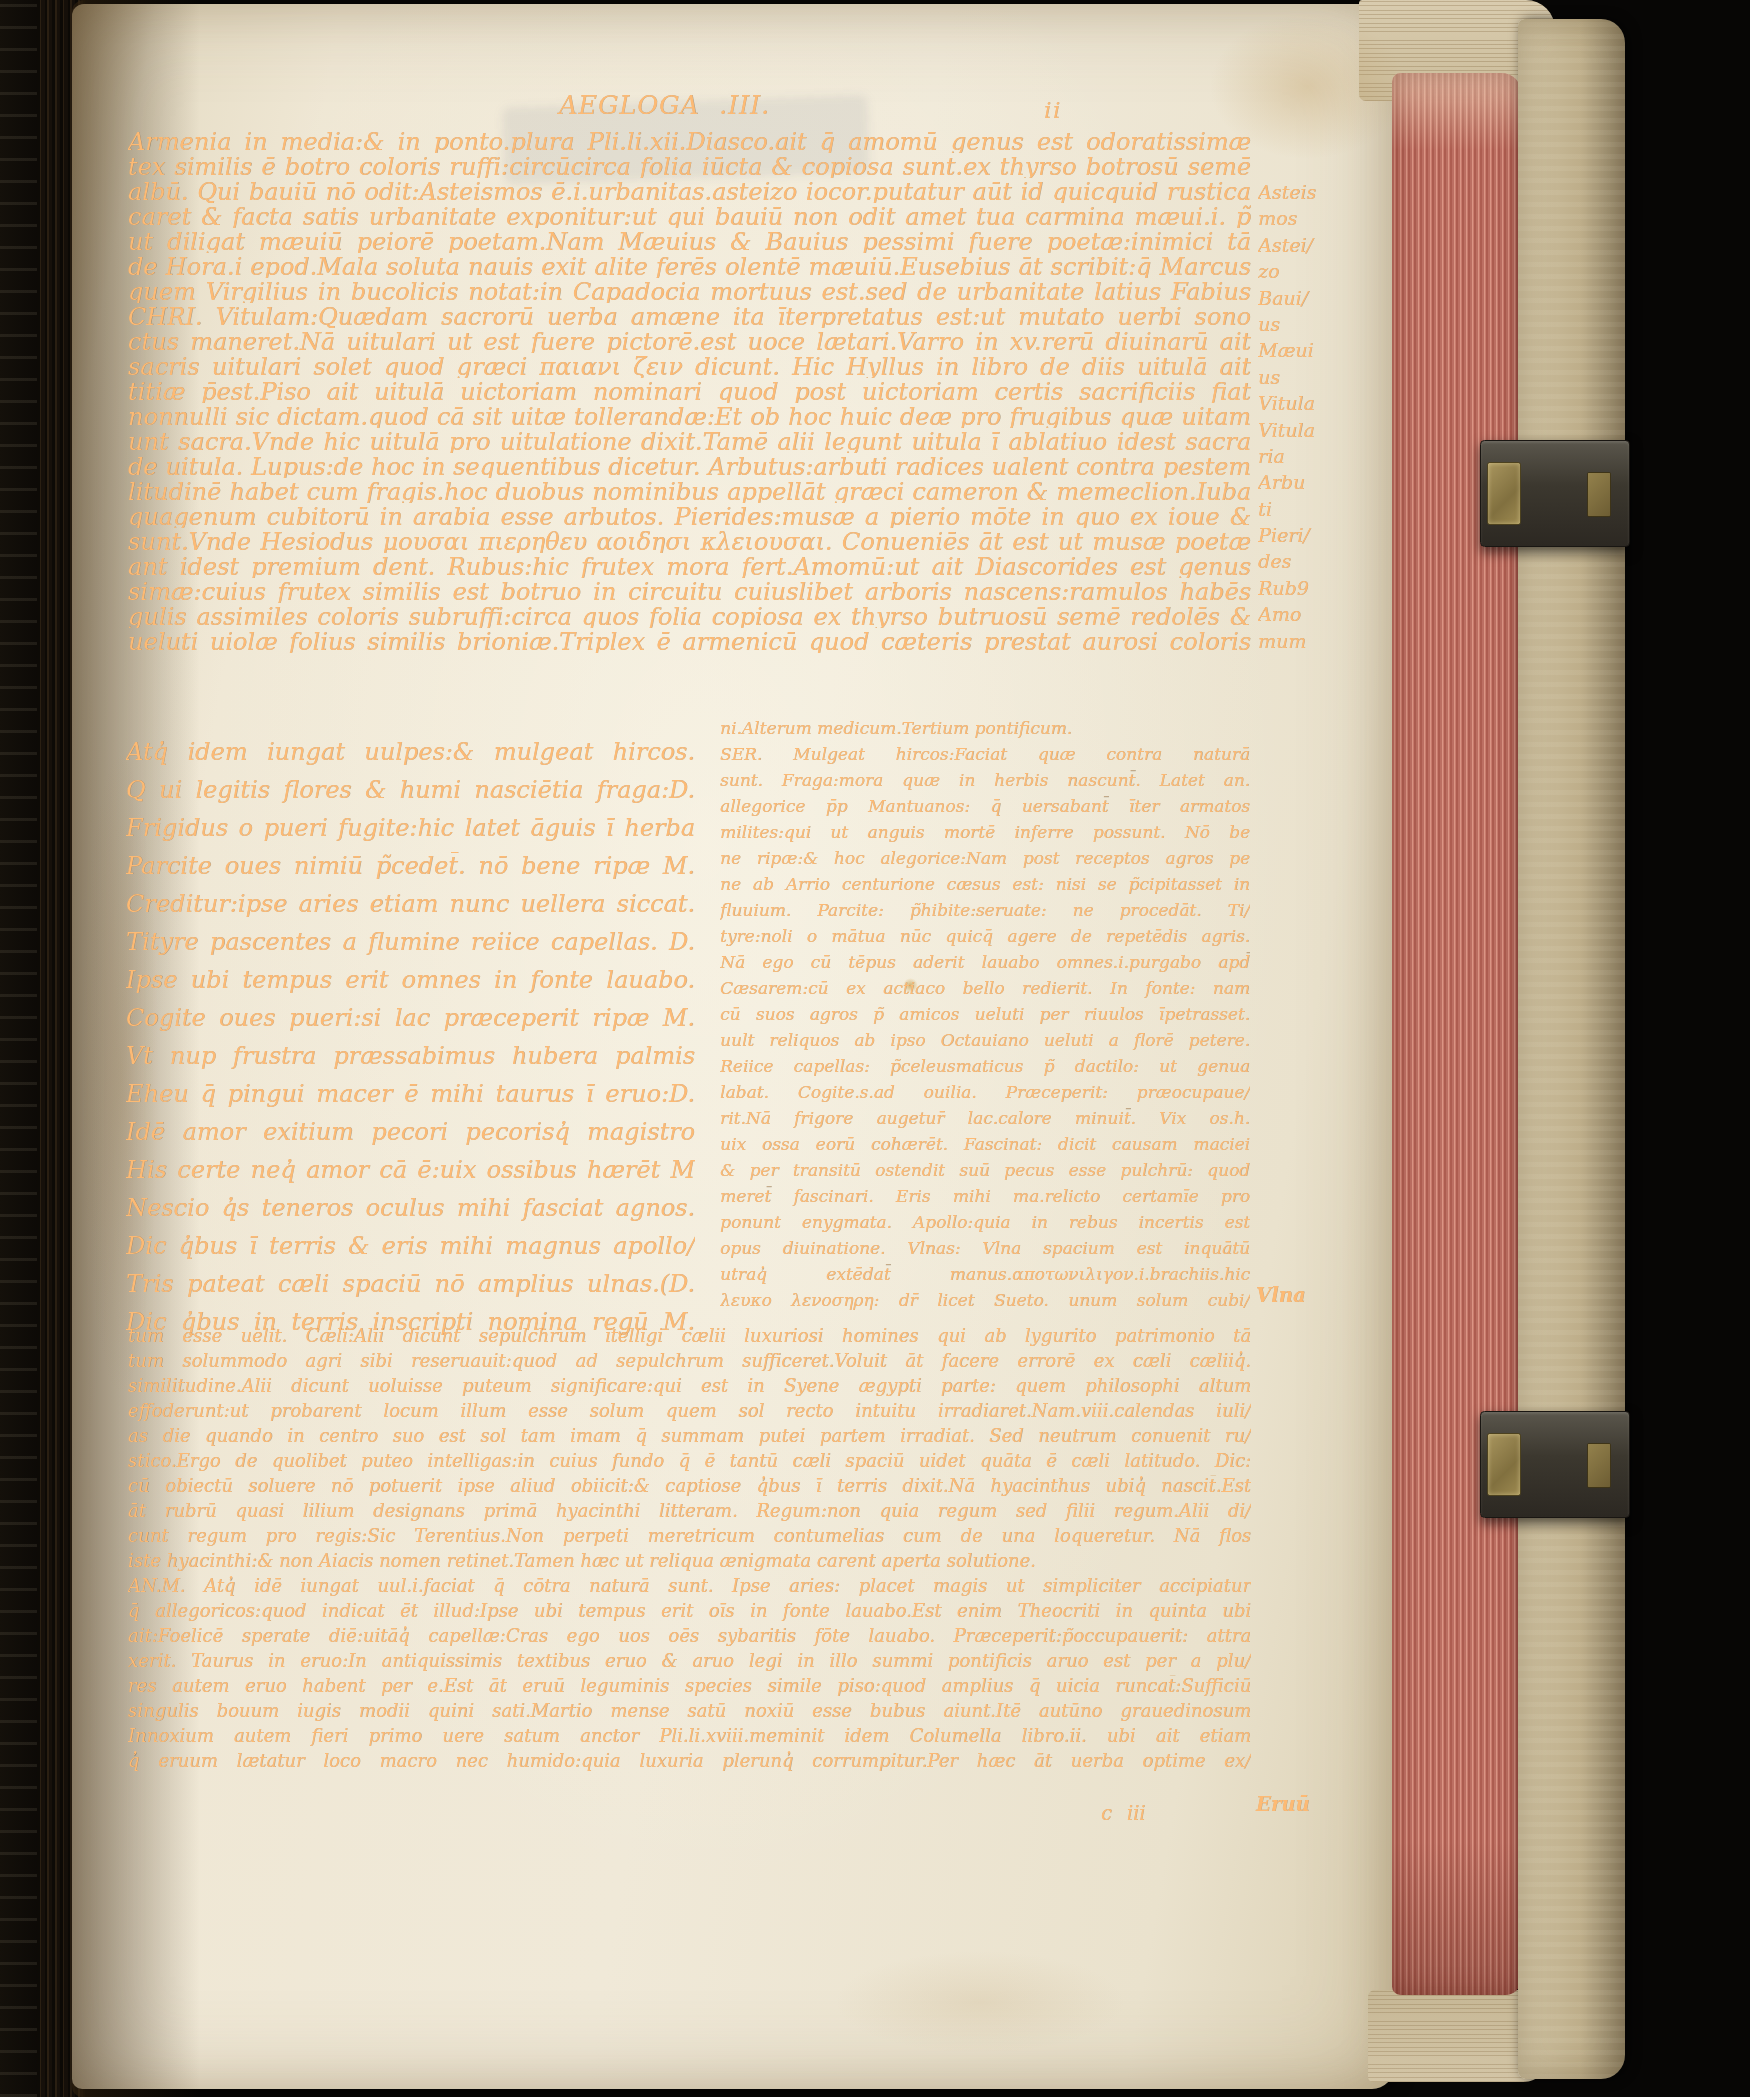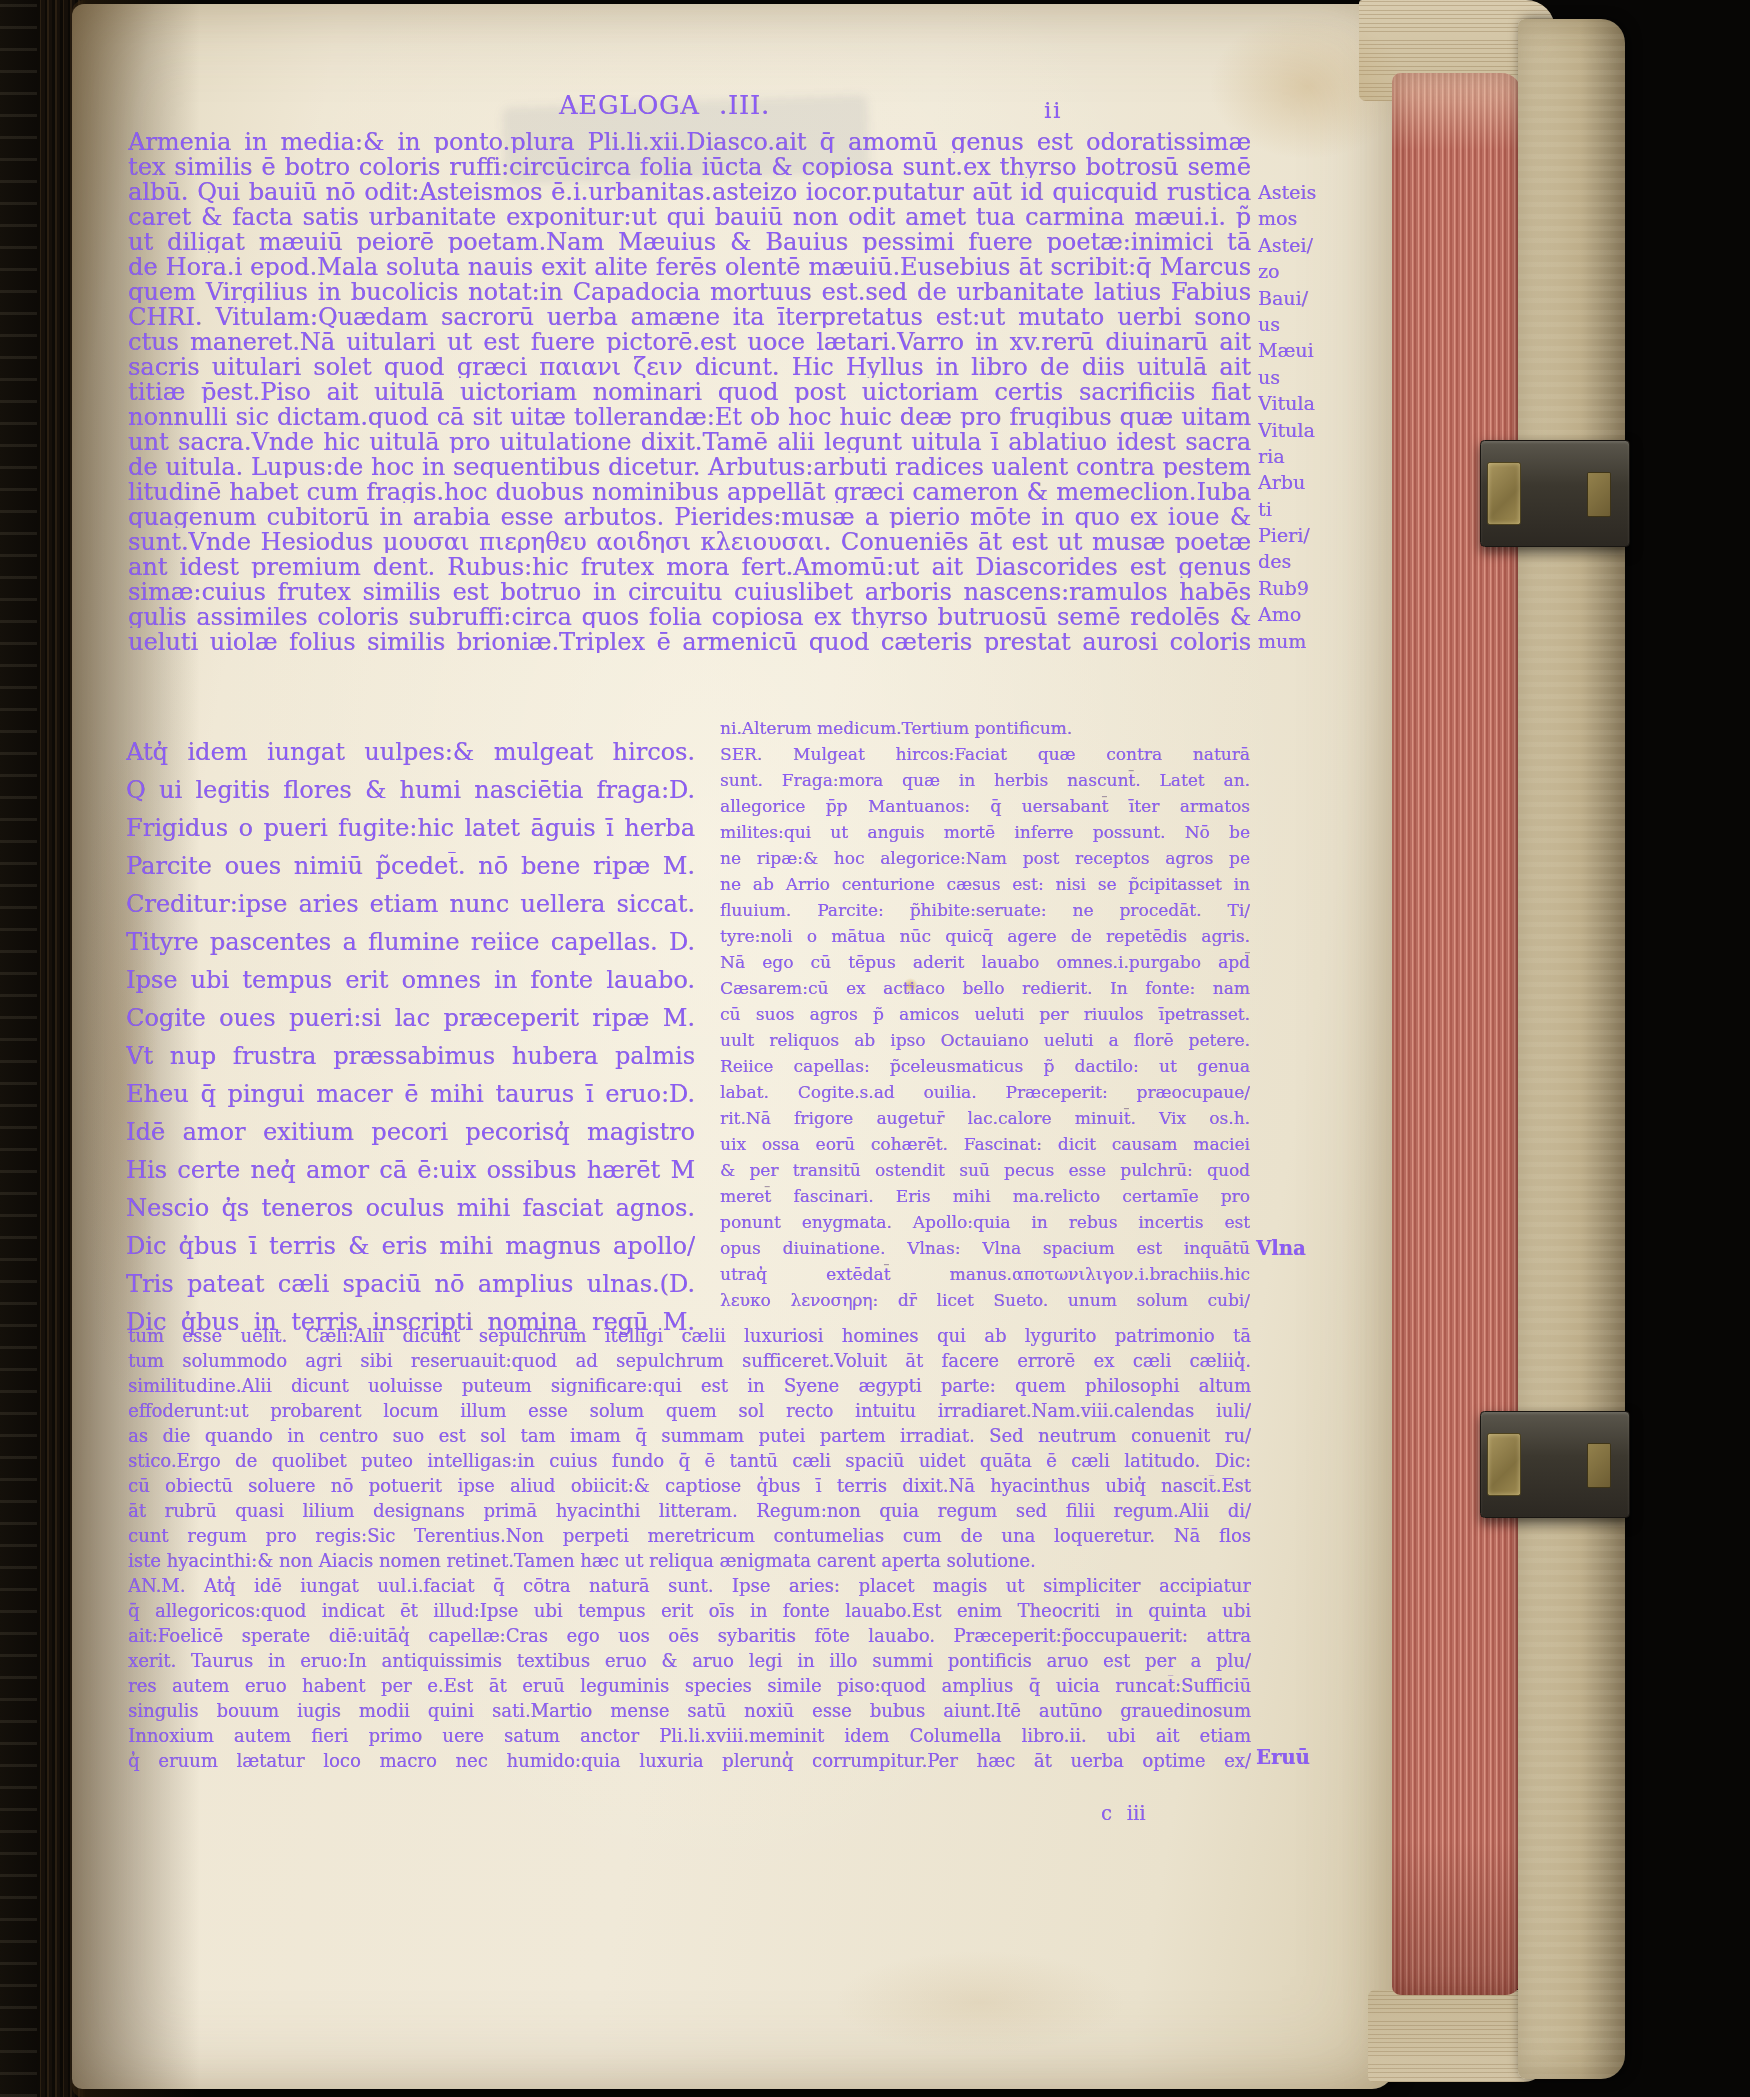--- a/index.html
+++ b/index.html
@@ -81,41 +81,41 @@
     border:0.9px solid #3e3418;
   }
   .stain{position:absolute;border-radius:50%;pointer-events:none;}
   .stain.tr{left:1210px;top:13.6px;width:196px;height:145px;background:radial-gradient(closest-side,rgba(193,160,104,.38),rgba(193,160,104,0));}
   .stain.stamp{left:503px;top:101px;width:366px;height:78px;border-radius:8.5px;background:rgba(92,102,122,.10);filter:blur(4.3px);transform:rotate(-2deg);}
   .stain.mid{left:82px;top:750px;width:77px;height:647px;background:radial-gradient(closest-side,rgba(150,118,74,.20),rgba(150,118,74,0));}
   .stain.bot{left:835px;top:1951px;width:290px;height:102px;background:radial-gradient(closest-side,rgba(182,150,98,.16),rgba(182,150,98,0));}
   .stain.spot{left:903px;top:978px;width:15.3px;height:15.3px;background:radial-gradient(closest-side,rgba(202,160,74,.75),rgba(202,160,74,0));}
 
   
-  .ink{color:#8b5cf6;text-shadow:0.3px 0.3px 0 rgba(46,34,16,.35);}
+  .ink{color:#fdba74;text-shadow:0.3px 0.3px 0 rgba(46,34,16,.35);font-style:italic;}
   .running-title{
     position:absolute;left:528px;top:90px;width:273px;text-align:center;
     font-size:25.6px;letter-spacing:0.9px;word-spacing:10.2px;
   }
   .folio{position:absolute;left:1044px;top:97px;font-size:23px;letter-spacing:1.7px;text-align:right;}
   .tline{
     text-align:justify;text-align-last:justify;overflow:hidden;white-space:normal;
   }
   .tline.no-just{text-align-last:left;}
   .block-top{position:absolute;left:128px;top:128px;width:1123px;font-size:24px;}
   .block-top .tline{height:25px;}
   .poem-col{position:absolute;left:126px;top:738px;width:569px;font-size:24px;}
   .poem-col .tline{height:38px;}
   .comm-col{position:absolute;left:720px;top:718px;width:530px;font-size:17px;}
   .comm-col .tline{height:26px;}
   .block-bottom{position:absolute;left:128px;top:1325px;width:1123px;font-size:18px;}
   .block-bottom .tline{height:25px;}
   .margin-notes{position:absolute;left:1258px;top:181px;width:94px;font-size:19px;}
   .margin-notes .tline{height:26.4px;text-align:center;text-align-last:left;}
-  .margin-single{position:absolute;left:1256px;width:94px;font-size:19.6px;font-weight:bold;}
+  .margin-single{position:absolute;left:1256px;width:94px;font-size:19.6px;font-weight:bold;margin-top:47px;}
   .margin-vlna{top:1237px;}
   .margin-eruu{top:1746px;}
   .signature{position:absolute;left:1101px;top:1802px;font-size:19.6px;word-spacing:8.5px;}
 </style>
 </head>
 <body>
 
 <div class="facing-page-hint"></div>
 <div class="spine-pages"></div>
 <div class="page"></div>

